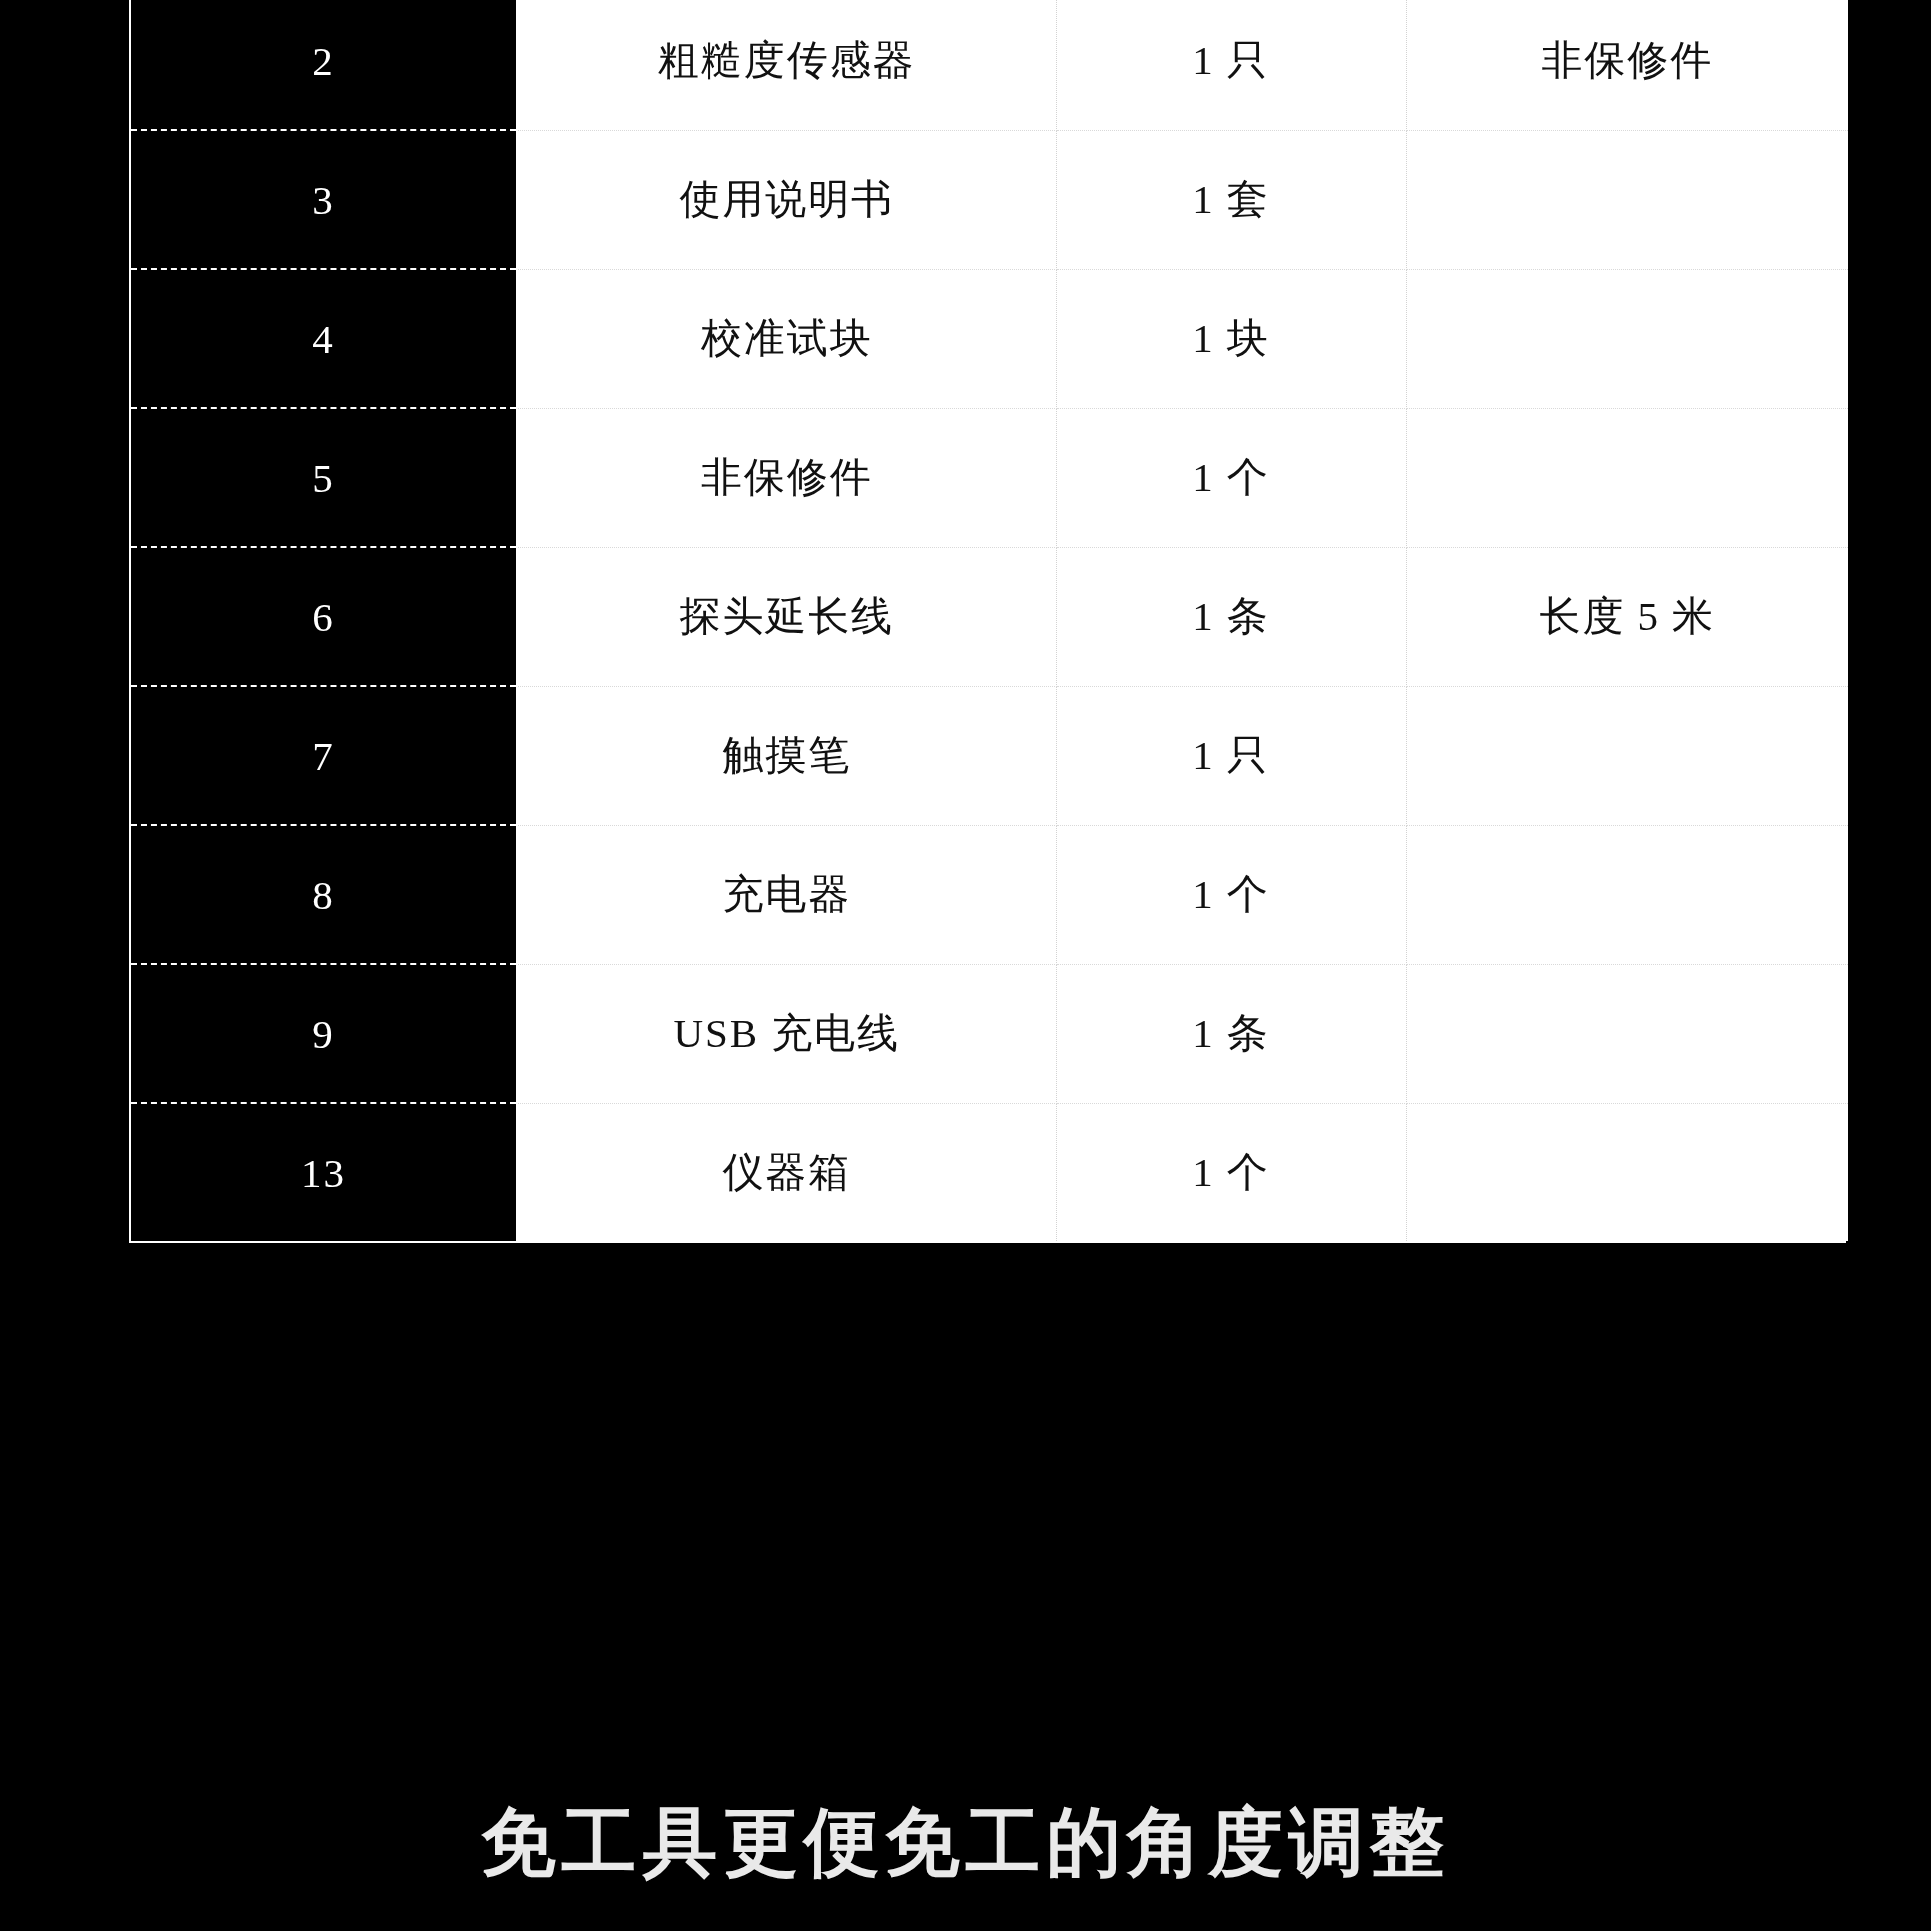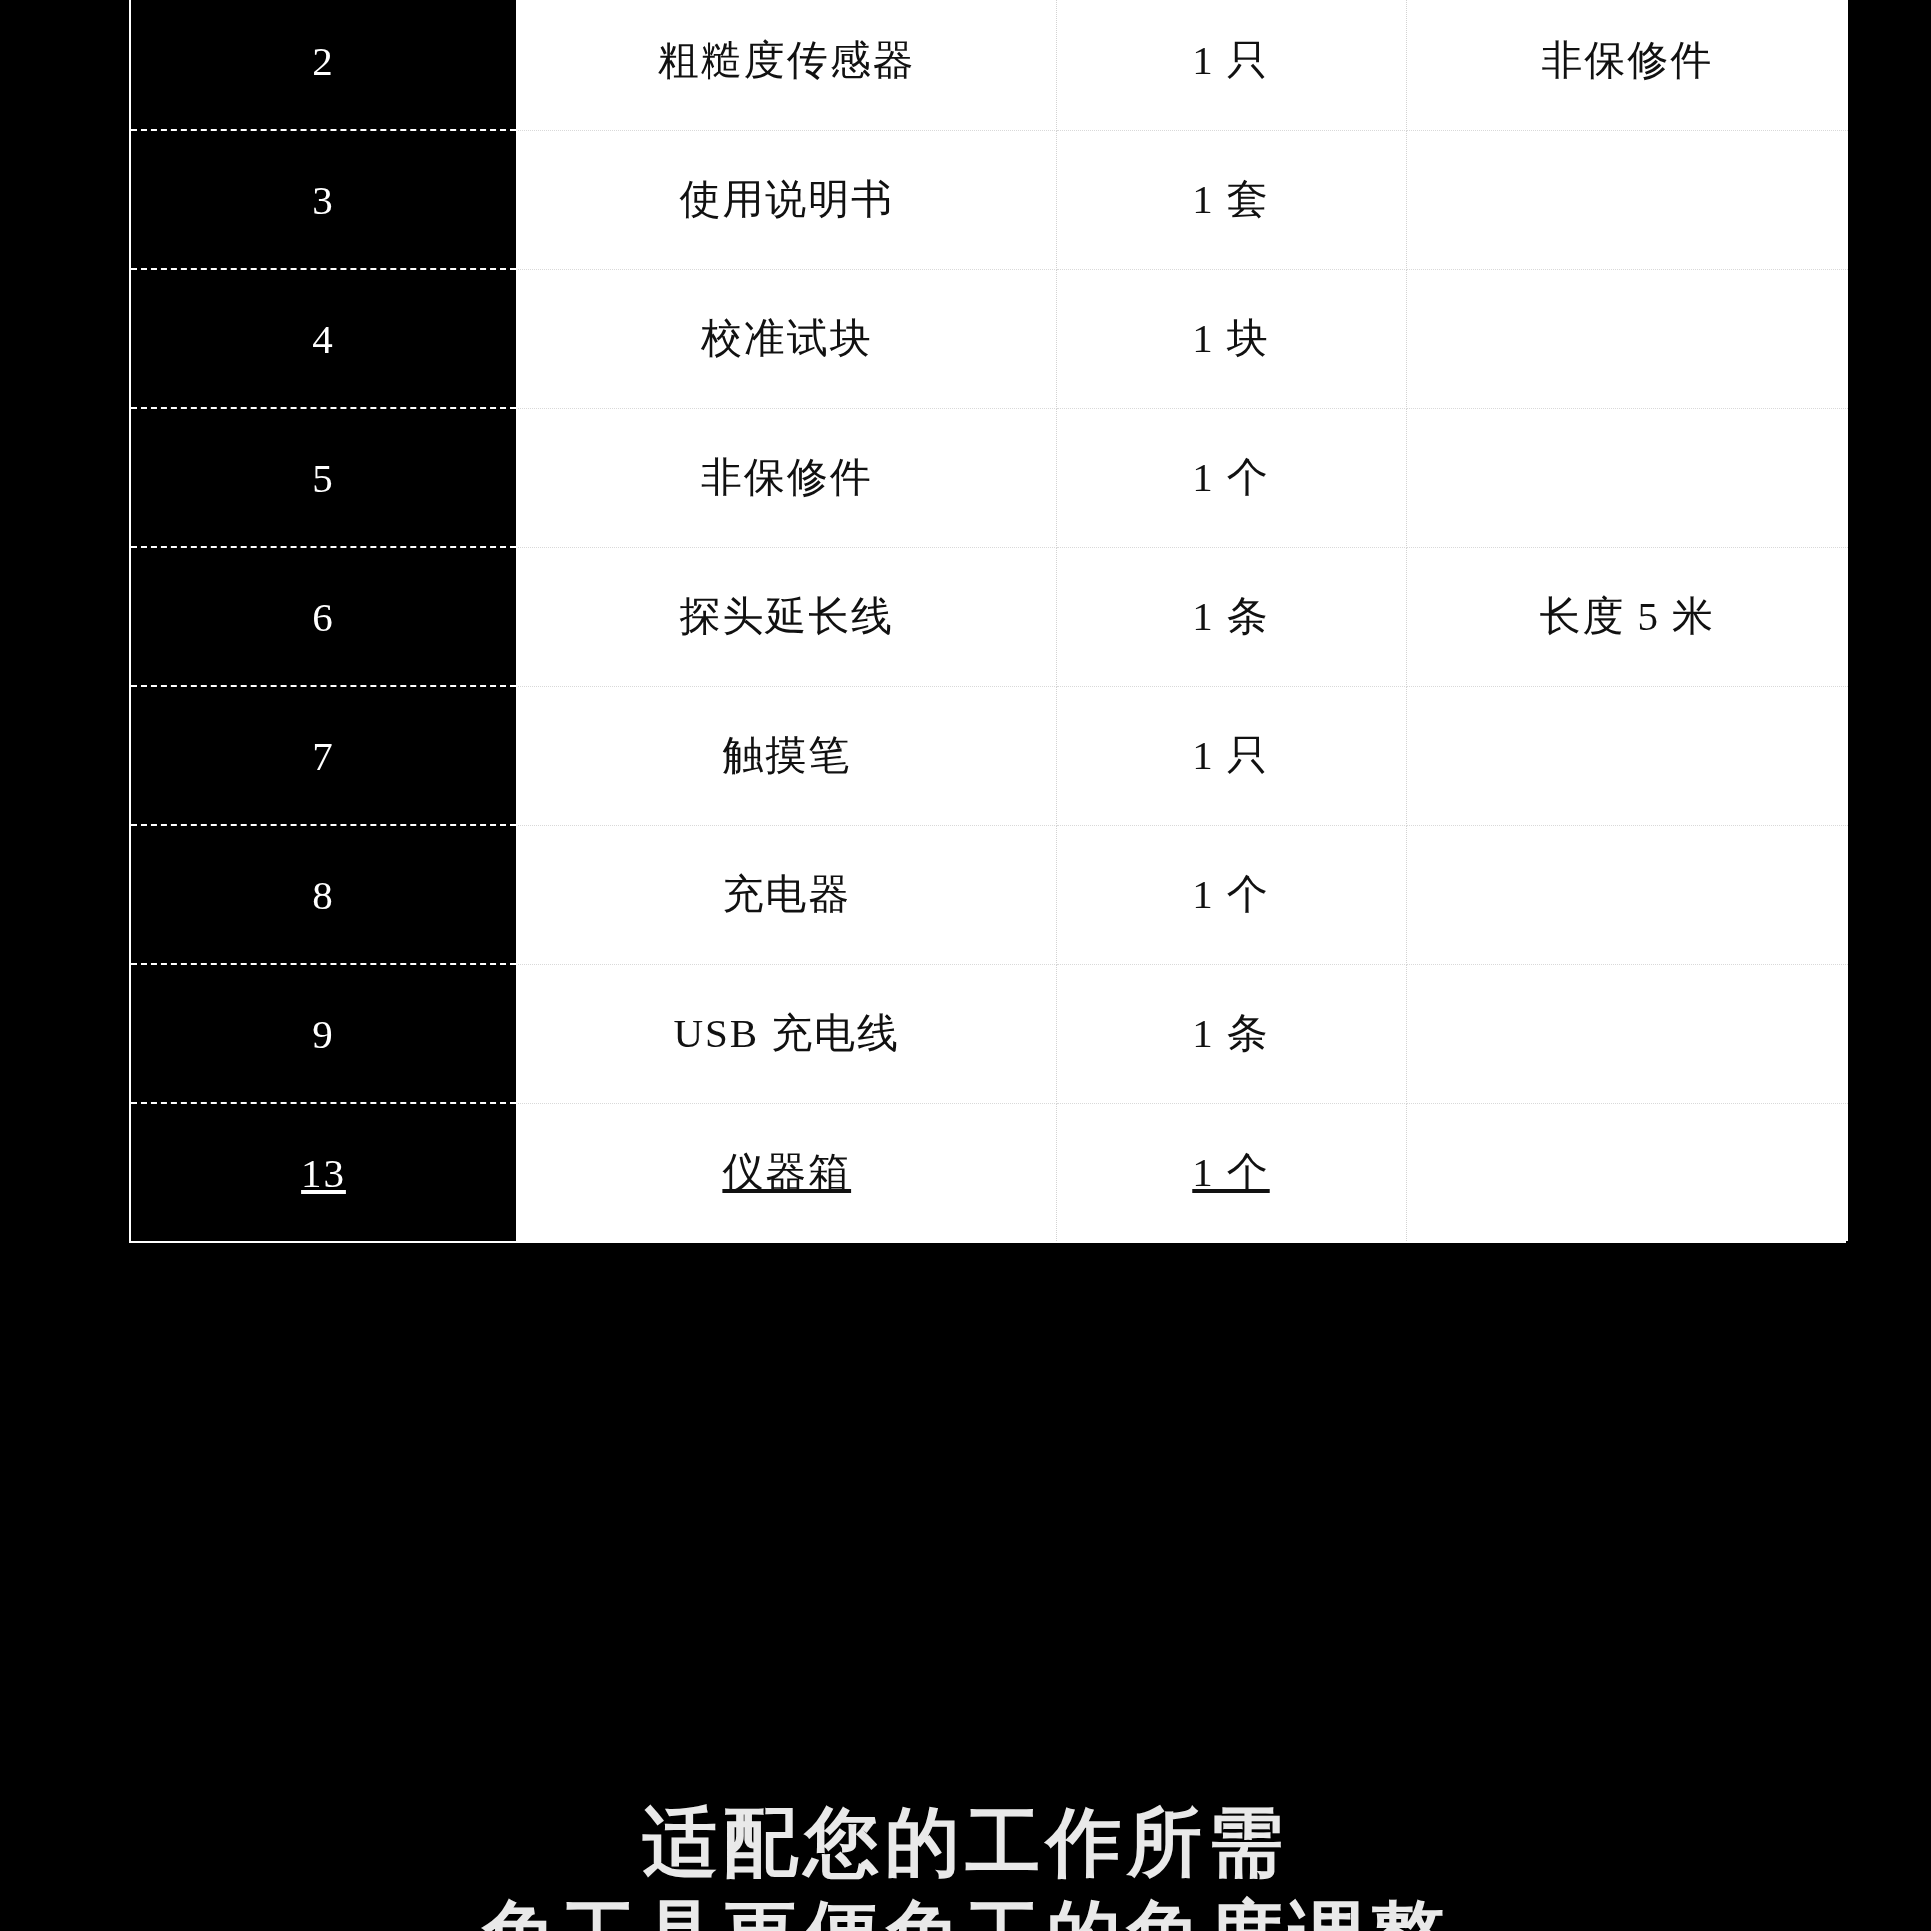--- a/index.html
+++ b/index.html
@@ -61,21 +61,20 @@
     font-size: 41px;
   }
   table.parts tr:first-child td {
     border-top: 1.9px dotted #d9d9d9;
   }
   table.parts tr:first-child td.no {
     border-top: 2.9px dashed #ffffff;
   }
   table.parts tr:last-child td {
     border-bottom: none;
-    text-decoration: underline;
   }
   table.parts tr:last-child td.no {
     border-bottom: none;
   }
   table.parts td.note {
     border-right: none;
   }
   
   .footer {
     position: absolute;
@@ -168,18 +167,17 @@
           <td class="no">13</td>
           <td class="name">仪器箱</td>
           <td class="qty">1 个</td>
           <td class="note"></td>
         </tr>
       </tbody>
     </table>
   </div>
 
   <div class="footer">
-    <div class="line1">适配您的工作所需</div>
     <div class="line2">免工具更便免工的角度调整</div>
   </div>
 
 </div>
 
 
 </body></html>

